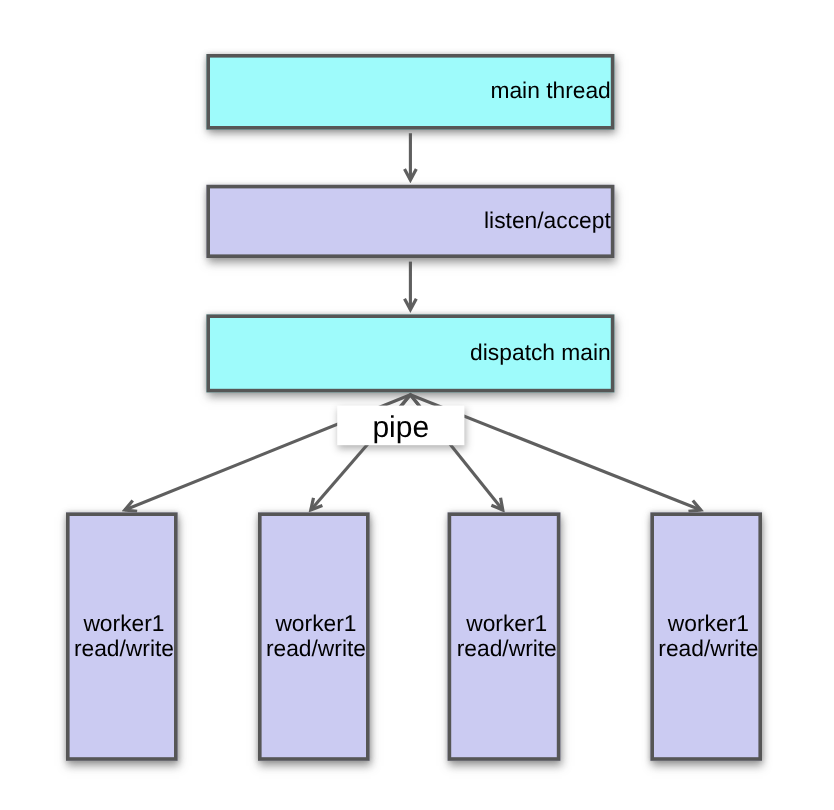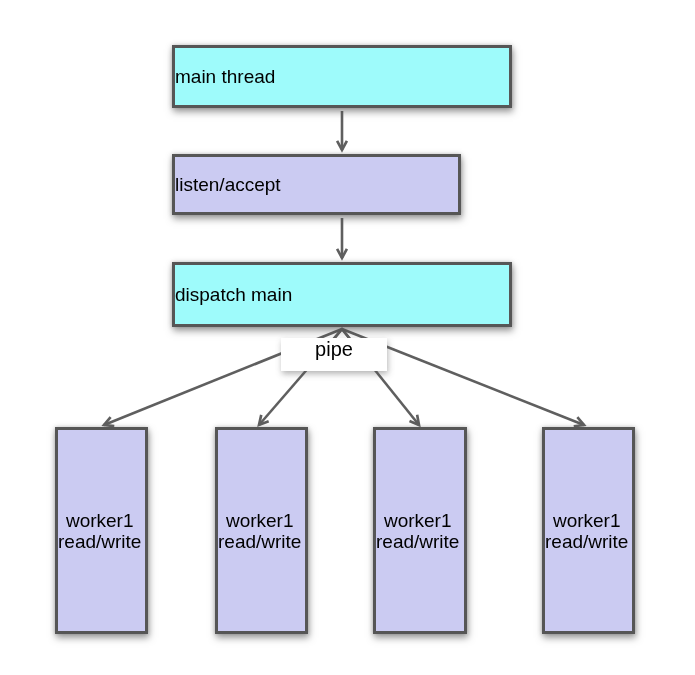--- a/index.html
+++ b/index.html
@@ -34,37 +34,37 @@
     stroke: var(--arrow);
     stroke-width: 1.9;
     fill: none;
   }
   .node {
     position: absolute;
     box-sizing: border-box;
     border: 3px solid var(--border);
     display: flex;
     align-items: center;
-    justify-content: flex-start;
+    justify-content: flex-end;
     text-align: center;
     font-size: 19px;
     line-height: 22px;
     box-shadow: 1px 4px 7px rgba(80,80,80,0.55), 0 0 4px rgba(110,110,110,0.35);
   }
   .cyan { background: var(--node-cyan); }
   .lavender { background: var(--node-lavender); }
   .worker { white-space: pre-line; line-height: 21px; }
   .pipe {
     position: absolute;
     box-sizing: border-box;
     background: var(--node-pipe-bg);
     display: flex;
-    align-items: flex-start;
+    align-items: flex-end;
     justify-content: center;
-    font-size: 20px;
+    font-size: 25px;
     box-shadow: 1px 3px 6px rgba(90,90,90,0.45);
   }
 </style>
 </head>
 <body>
 
 <div id="canvas">
 
   <svg class="wires" width="695" height="675" viewBox="0 0 695 675">
     <defs>
@@ -81,21 +81,21 @@
     <line x1="342" y1="329" x2="419" y2="425" class="arrow" marker-end="url(#chev)"></line>
     <line x1="342" y1="329" x2="584" y2="425" class="arrow" marker-end="url(#chev)"></line>
 
     <path d="M334,339 L342,329 L350,339" class="arrow"></path>
   </svg>
 
   <div class="node cyan" style="left:172px; top:45px; width:340px; height:63px;">
     <span>main thread</span>
   </div>
 
-  <div class="node lavender" style="left:172px; top:154px; width:289px; height:61px;">
+  <div class="node lavender" style="left:172px; top:154px; width:340px; height:61px;">
     <span>listen/accept</span>
   </div>
 
   <div class="node cyan" style="left:172px; top:262px; width:340px; height:65px;">
     <span>dispatch main</span>
   </div>
 
   <div class="pipe" style="left:281px; top:338px; width:106px; height:33px;">
     <span>pipe</span>
   </div>

